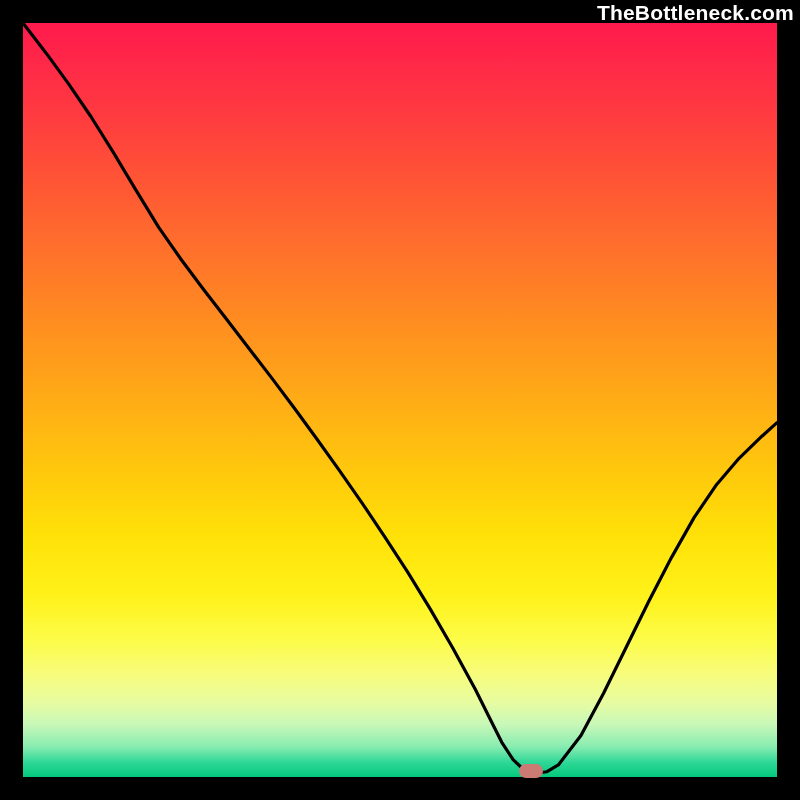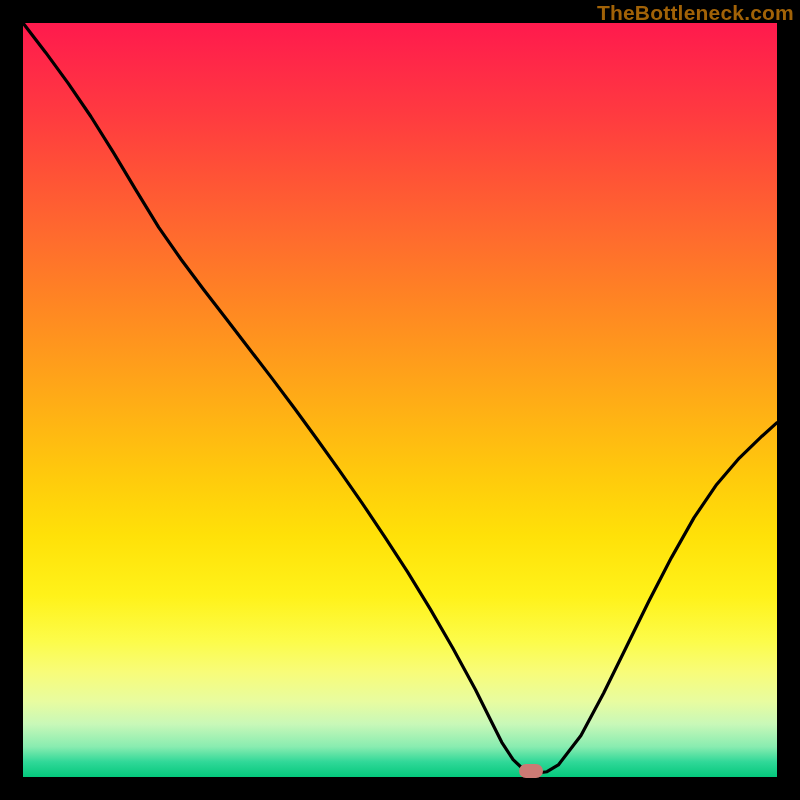--- a/index.html
+++ b/index.html
@@ -46,21 +46,21 @@
       #04c87c 100%
     );
   }
   .watermark {
     position: absolute;
     top: 1px;
     right: 6px;
     font-family: Arial, Helvetica, sans-serif;
     font-size: 21px;
     font-weight: 600;
-    color: #a16207;
+    color: #ffffff;
     letter-spacing: 0.2px;
   }
   svg.curve {
     position: absolute;
     left: 23px;
     top: 23px;
     width: 754px;
     height: 754px;
     overflow: visible;
   }

